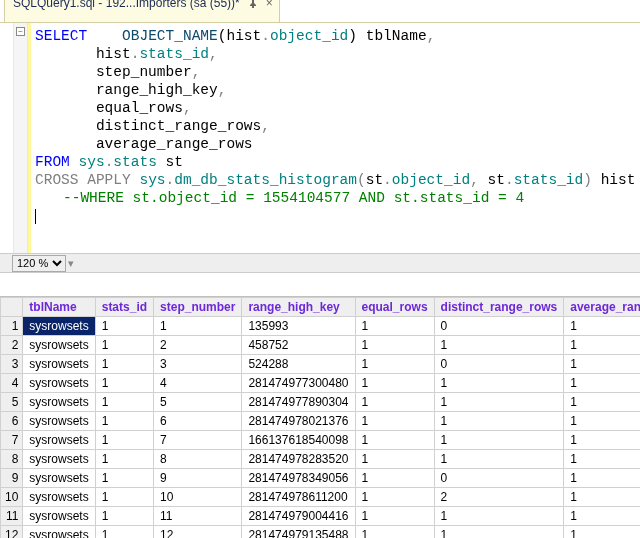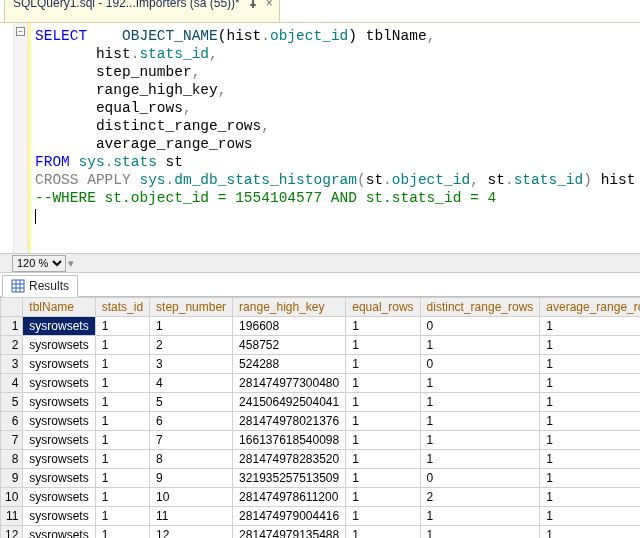--- a/index.html
+++ b/index.html
@@ -80,21 +80,21 @@
     line-height: 18px;
     white-space: pre;
     overflow: hidden;
     color: #000;
     border-left: 3px solid #fff799;
     position: relative;
   }
   .kw { color: #0000ff; }
   .fn { color: #0c4a6e; }
   .sys{ color: #008080; }
-  .com{ color: #008000; }
+  .com{ color: #008000; margin-left: 28px; }
   .dot{ color: #808080; }
   .caret {
     display: inline-block;
     width: 1px; height: 15px;
     background: #000;
     vertical-align: text-bottom;
   }
   
   .zoombar {
     height: 20px;
@@ -153,22 +153,22 @@
   }
   table.grid th, table.grid td {
     border: 1px solid #d0d0d0;
     padding: 2px 6px;
     text-align: left;
     white-space: nowrap;
     height: 18px;
   }
   table.grid th {
     background: #efefef;
-    font-weight: normal;
-    color: #a16207;
+    font-weight: bold;
+    color: #6d28d9;
   }
   table.grid th.rownum, table.grid td.rownum {
     background: #efefef;
     text-align: right;
     min-width: 22px;
     padding: 2px 4px;
   }
   table.grid tr.sel td.cell-sel {
     background: #0a246a;
     color: #fff;
@@ -211,32 +211,20 @@
 </div>
 
 <div class="zoombar">
   <select>
     <option>120 %</option>
   </select>
   <span style="margin-left:2px;color:#888">▾</span>
 </div>
 
 <div class="resulttabs">
-  <div class="rtab active">
-    <span class="icon">
-      <svg viewBox="0 0 14 14">
-          <rect x="1" y="1" width="12" height="12" fill="#fff" stroke="#2a62b8"></rect>
-          <line x1="1" y1="5" x2="13" y2="5" stroke="#2a62b8"></line>
-          <line x1="1" y1="9" x2="13" y2="9" stroke="#2a62b8"></line>
-          <line x1="5" y1="1" x2="5" y2="13" stroke="#2a62b8"></line>
-          <line x1="9" y1="1" x2="9" y2="13" stroke="#2a62b8"></line>
-        </svg>
-    </span>
-    <span>Results</span>
-  </div>
 </div>
 
 <div class="grid-wrap">
   <table class="grid" id="results-grid">
     <thead>
         <tr id="grid-head">
           <th class="rownum"></th>
           <th>tblName</th>
           <th>stats_id</th>
           <th>step_number</th>
@@ -245,21 +233,21 @@
           <th>distinct_range_rows</th>
           <th>average_range_rows</th>
         </tr>
       </thead>
     <tbody id="grid-body">
         <tr class="sel">
           <td class="rownum">1</td>
           <td class="cell-sel">sysrowsets</td>
           <td>1</td>
           <td>1</td>
-          <td>196608</td>
+          <td>135993</td>
           <td>1</td>
           <td>0</td>
           <td>1</td>
         </tr>
         <tr>
           <td class="rownum">2</td>
           <td>sysrowsets</td>
           <td>1</td>
           <td>2</td>
           <td>458752</td>
@@ -285,21 +273,21 @@
           <td>281474977300480</td>
           <td>1</td>
           <td>1</td>
           <td>1</td>
         </tr>
         <tr>
           <td class="rownum">5</td>
           <td>sysrowsets</td>
           <td>1</td>
           <td>5</td>
-          <td>241506492504041</td>
+          <td>281474977890304</td>
           <td>1</td>
           <td>1</td>
           <td>1</td>
         </tr>
         <tr>
           <td class="rownum">6</td>
           <td>sysrowsets</td>
           <td>1</td>
           <td>6</td>
           <td>281474978021376</td>
@@ -325,21 +313,21 @@
           <td>281474978283520</td>
           <td>1</td>
           <td>1</td>
           <td>1</td>
         </tr>
         <tr>
           <td class="rownum">9</td>
           <td>sysrowsets</td>
           <td>1</td>
           <td>9</td>
-          <td>321935257513509</td>
+          <td>281474978349056</td>
           <td>1</td>
           <td>0</td>
           <td>1</td>
         </tr>
         <tr>
           <td class="rownum">10</td>
           <td>sysrowsets</td>
           <td>1</td>
           <td>10</td>
           <td>281474978611200</td>

